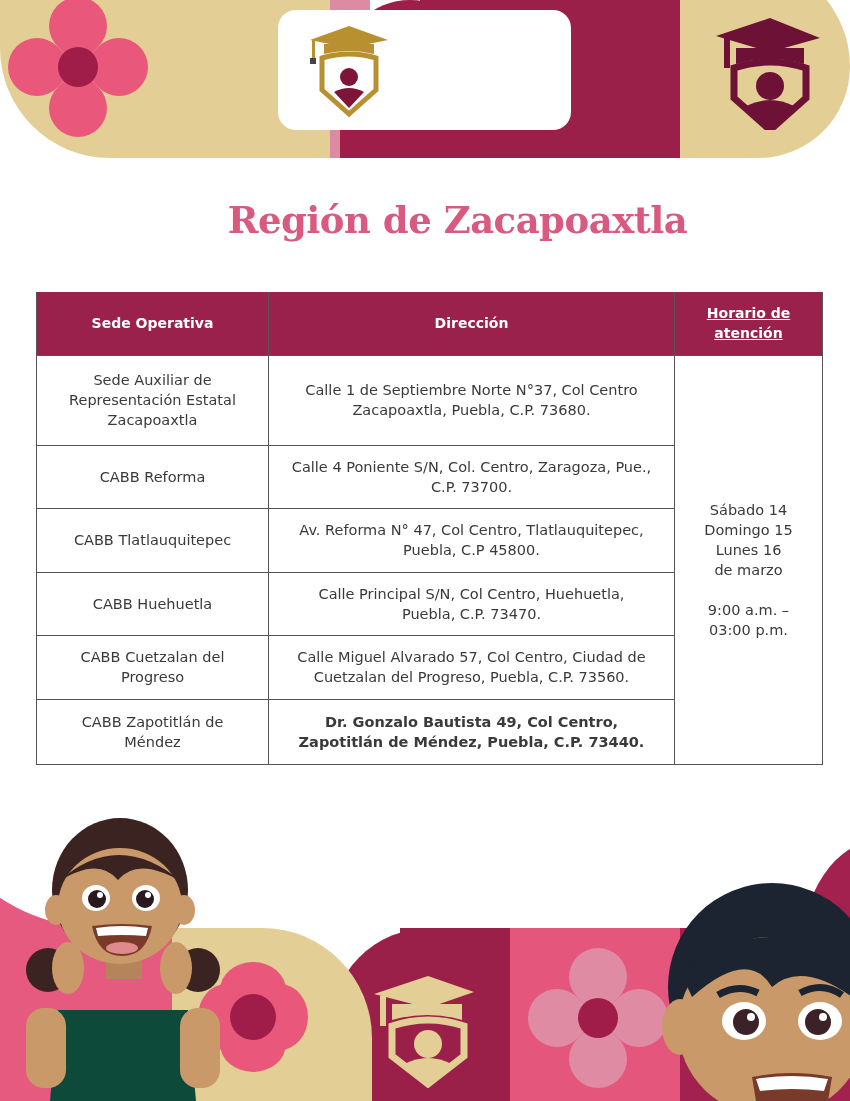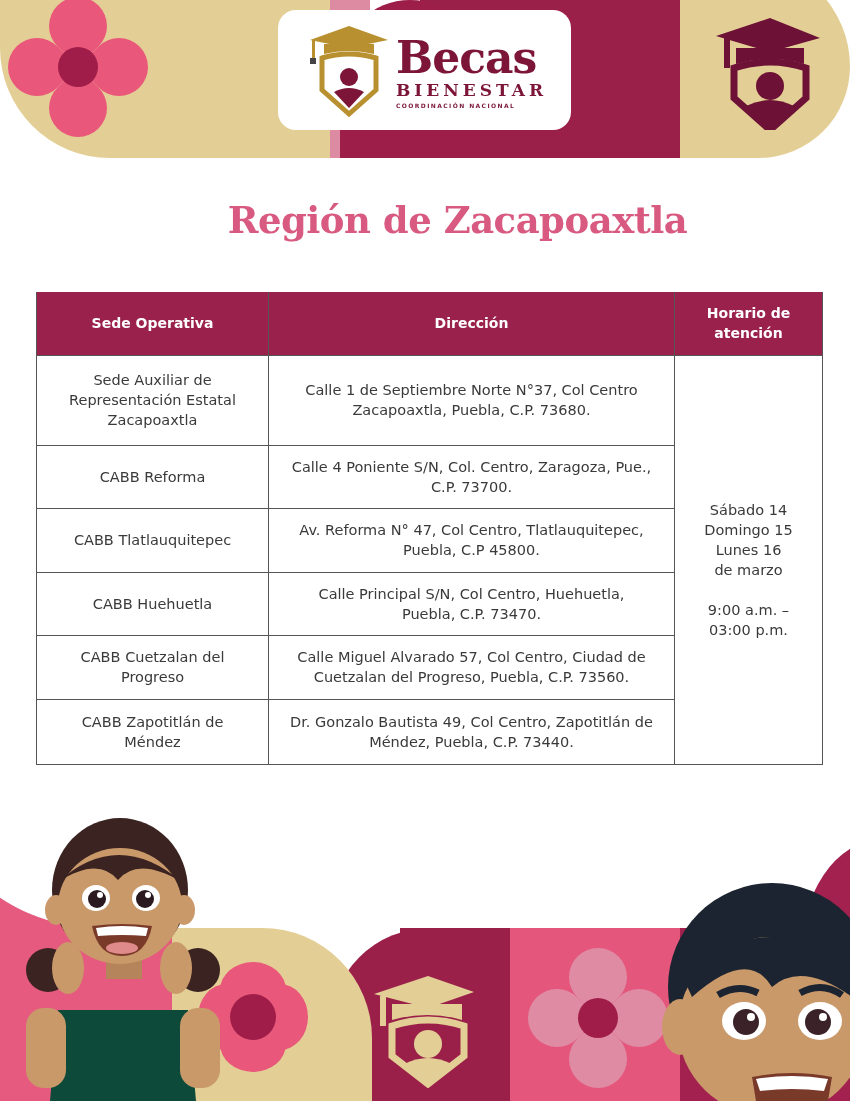--- a/index.html
+++ b/index.html
@@ -74,25 +74,20 @@
     <svg class="emblem" style="left:28px; top:12px;" width="86" height="98" viewBox="0 0 86 98">
       <polygon points="4,18 43,4 82,18 43,26" fill="#b8902f"></polygon>
       <rect x="6" y="18" width="3" height="18" fill="#b8902f"></rect>
       <rect x="4" y="36" width="6" height="6" fill="#444"></rect>
       <path d="M18,22 L68,22 L68,32 Q43,26 18,32 Z" fill="#b8902f"></path>
       <path d="M16,36 Q43,28 70,36 L70,68 L43,92 L16,68 Z" fill="none" stroke="#b8902f" stroke-width="5"></path>
       <path d="M24,42 Q43,36 62,42 L62,64 L43,82 L24,64 Z" fill="#fff"></path>
       <circle cx="43" cy="55" r="9" fill="#7c1538"></circle>
       <path d="M28,70 Q43,62 58,70 L43,86 Z" fill="#7c1538"></path>
     </svg>
-    <div class="logo-text">
-      <div class="logo-becas">Becas</div>
-      <div class="logo-bienestar">BIENESTAR</div>
-      <div class="logo-coord">COORDINACIÓN NACIONAL</div>
-    </div>
   </div>
 
   <svg class="emblem" style="left:712px; top:12px;" width="112" height="118" viewBox="0 0 112 118">
     <polygon points="4,24 58,6 108,26 58,40" fill="#6d1236"></polygon>
     <rect x="12" y="26" width="6" height="30" fill="#6d1236"></rect>
     <path d="M24,36 L92,36 L92,52 Q58,42 24,52 Z" fill="#6d1236"></path>
     <path d="M22,56 Q58,44 94,56 L94,86 L58,118 L22,86 Z" fill="none" stroke="#6d1236" stroke-width="7"></path>
     <circle cx="58" cy="74" r="14" fill="#6d1236"></circle>
     <path d="M34,94 Q58,82 82,94 L58,116 Z" fill="#6d1236"></path>
   </svg>
@@ -104,21 +99,21 @@
   <table>
     <colgroup>
       <col class="col-sede">
         <col class="col-dir">
         <col class="col-hor">
     </colgroup>
     <thead>
       <tr>
         <th>Sede Operativa</th>
         <th>Dirección</th>
-        <th style="padding:0 14px;"><span>Horario de atención</span></th>
+        <th style="padding:0 14px;text-decoration:underline;"><span>Horario de atención</span></th>
       </tr>
     </thead>
     <tbody>
       <tr style="height:90px;">
         <td style="padding:7px 22px;margin-top:40px;">Sede Auxiliar de Representación Estatal Zacapoaxtla</td>
         <td style="padding:0 18px;">Calle 1 de Septiembre Norte N°37, Col Centro Zacapoaxtla, Puebla, C.P. 73680.</td>
         <td class="hor-cell" rowspan="6">
           <div>Sábado 14</div>
           <div>Domingo 15</div>
           <div>Lunes 16</div>
@@ -139,21 +134,21 @@
       <tr style="height:63px;">
         <td>CABB Huehuetla</td>
         <td style="padding:0 30px;">Calle Principal S/N, Col Centro, Huehuetla, Puebla, C.P. 73470.</td>
       </tr>
       <tr style="height:64px;">
         <td style="padding:0 30px;">CABB Cuetzalan del Progreso</td>
         <td>Calle Miguel Alvarado 57, Col Centro, Ciudad de Cuetzalan del Progreso, Puebla, C.P. 73560.</td>
       </tr>
       <tr style="height:65px;">
         <td style="padding:0 30px;">CABB Zapotitlán de Méndez</td>
-        <td style="padding:4px 18px;">Dr. Gonzalo Bautista 49, Col Centro, Zapotitlán de Méndez, Puebla, C.P. 73440.</td>
+        <td style="padding:4px 18px;font-weight:bold;">Dr. Gonzalo Bautista 49, Col Centro, Zapotitlán de Méndez, Puebla, C.P. 73440.</td>
       </tr>
     </tbody>
   </table>
 </div>
 
 <div class="footer">
   <div class="f-pink-left"></div>
   <div class="f-white-curve"></div>
   <div class="f-pink-right"></div>
   <div class="f-wine-right"></div>

